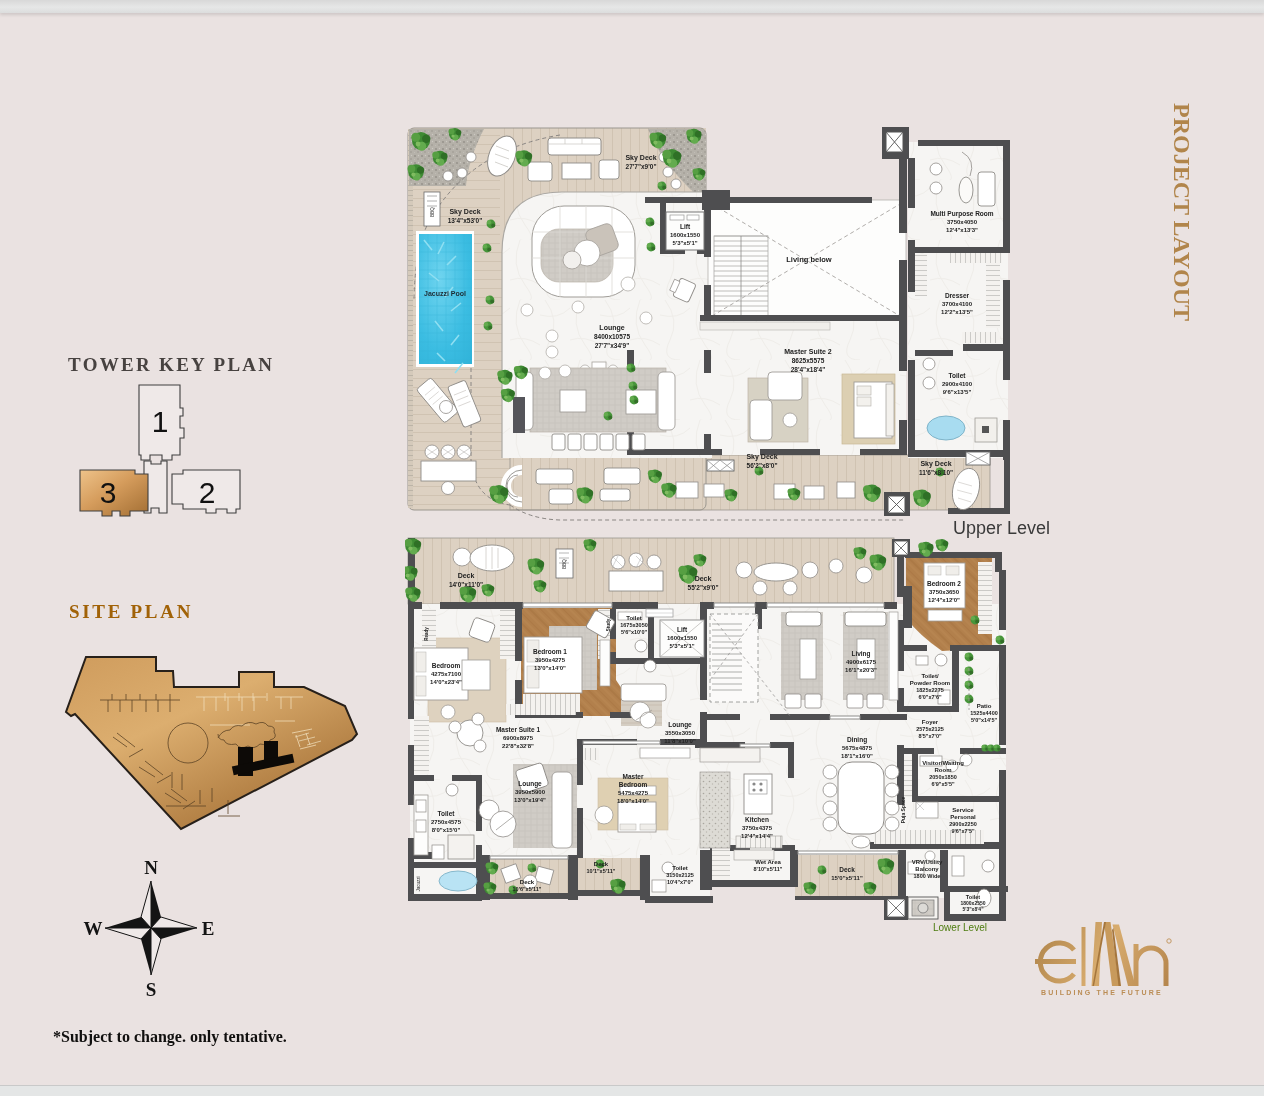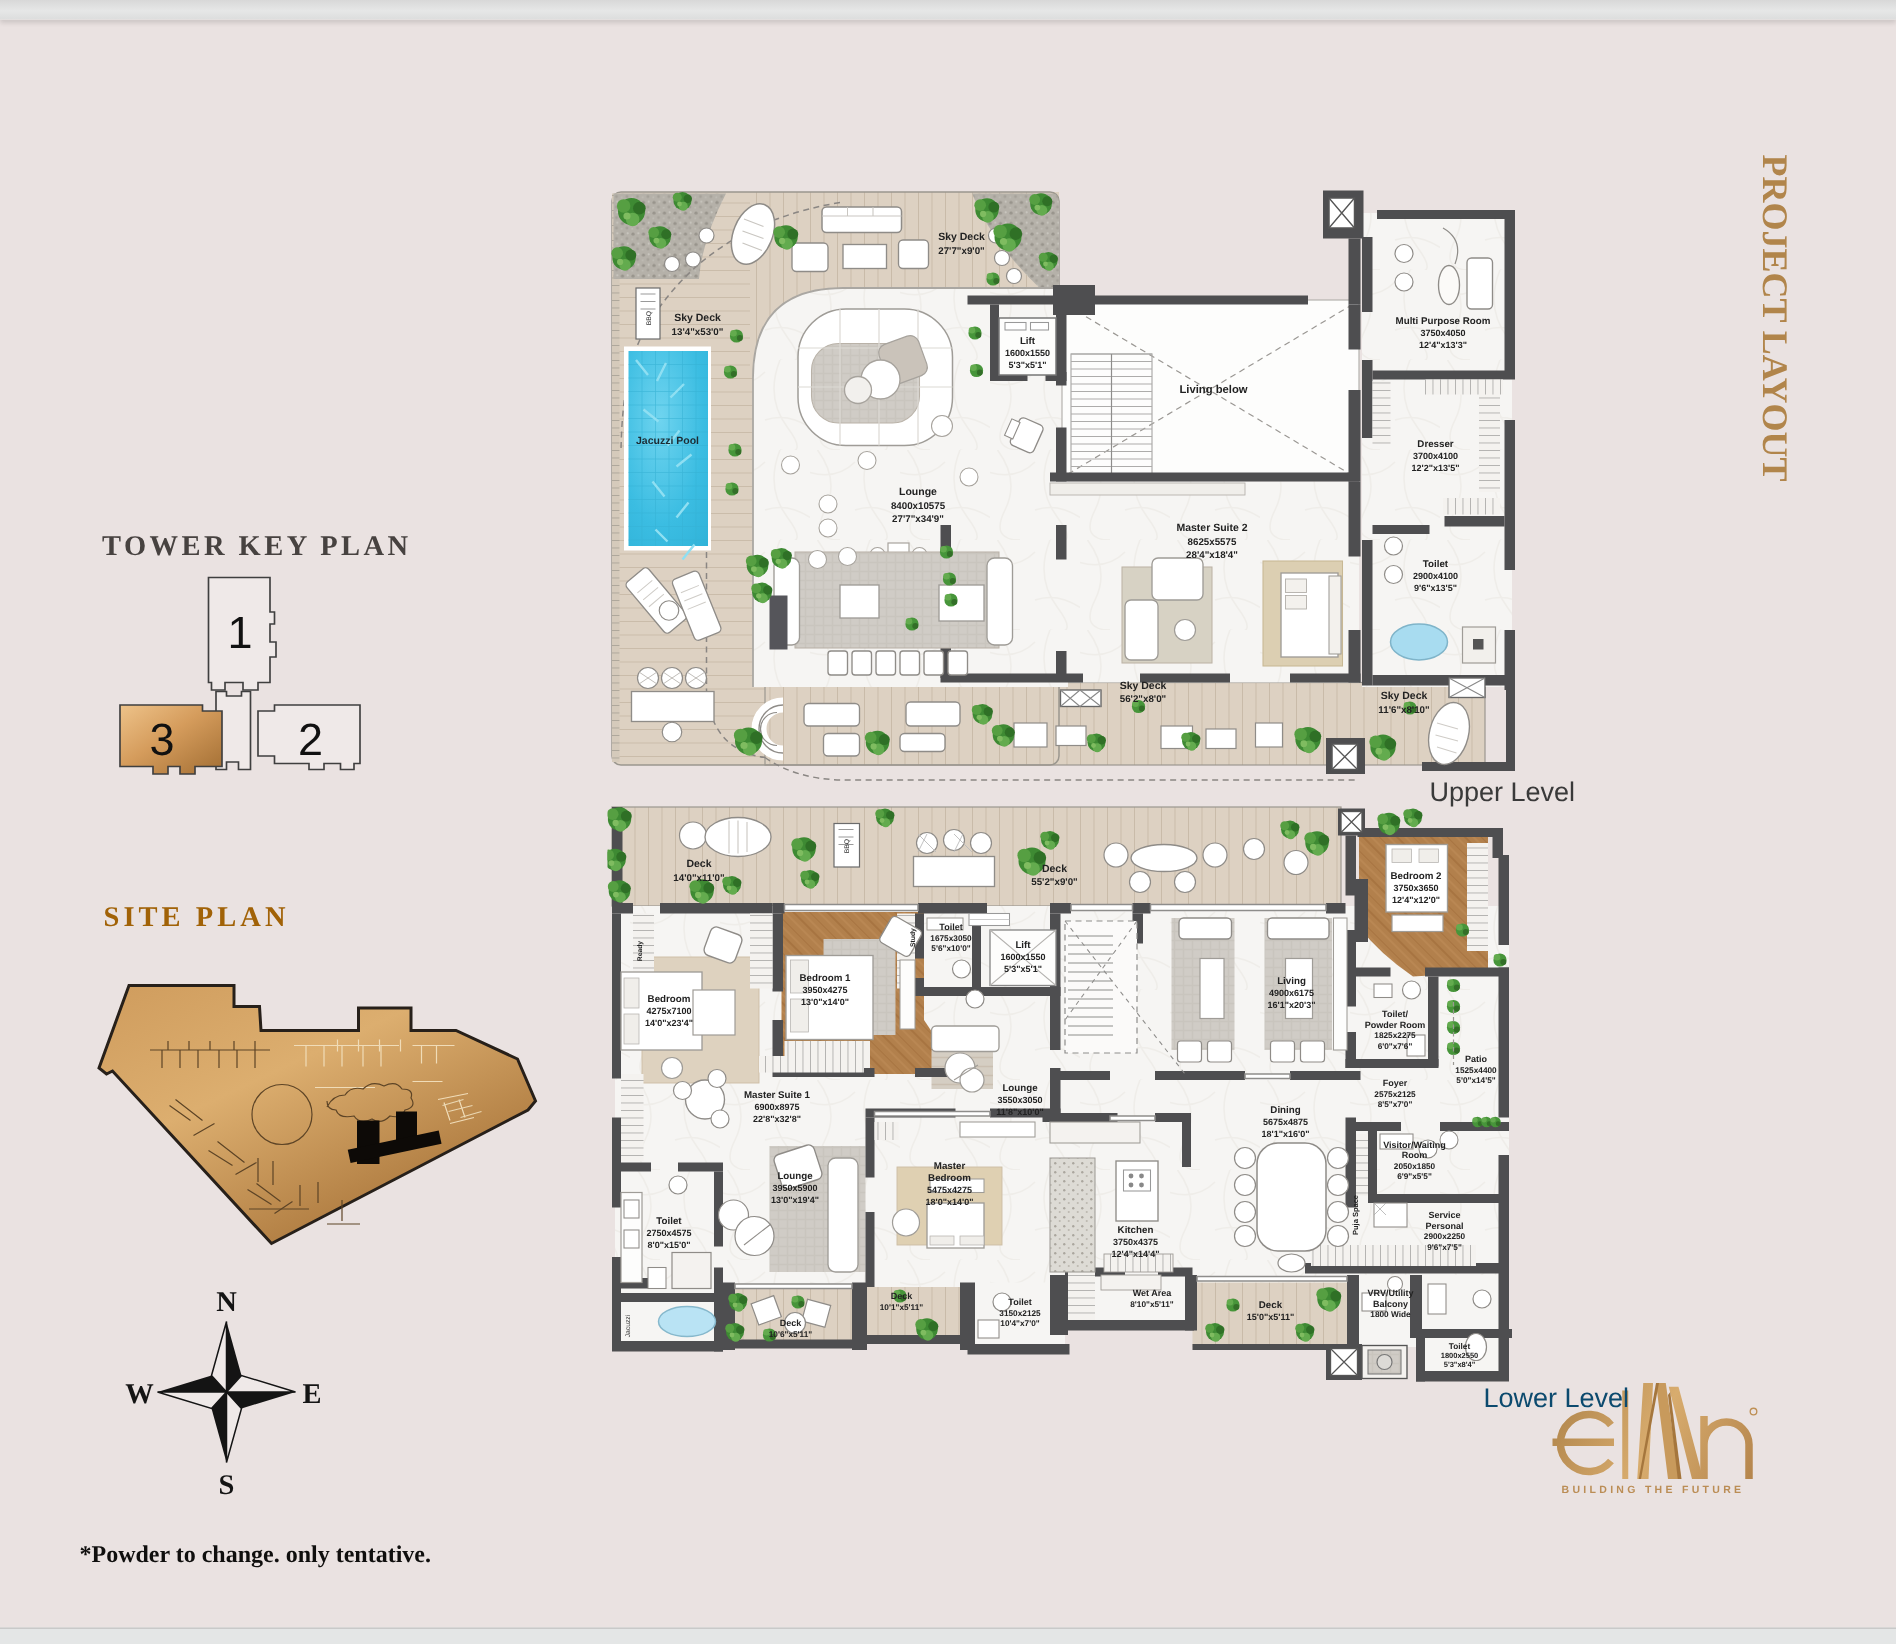--- a/index.html
+++ b/index.html
@@ -96,21 +96,21 @@
     </g>
     <g font-family="Liberation Serif" font-size="19" font-weight="bold" fill="#141414" text-anchor="middle">
       <text x="0" y="-54">N</text>
       <text x="0" y="68">S</text>
       <text x="-58" y="7">W</text>
       <text x="57" y="7">E</text>
     </g>
   </g>
 </svg>
 
-<div class="abs serif" style="left:53px;top:1028px;font-size:16px;font-weight:bold;color:#100f0e;">*Powder to change. only tentative.</div>
+<div class="abs serif" style="left:53px;top:1028px;font-size:16px;font-weight:bold;color:#100f0e;">*Subject to change. only tentative.</div>
 
 <div class="abs serif" style="left:1074px;top:96px;width:215px;height:215px;">
   <div style="transform:rotate(90deg);transform-origin:center;position:absolute;left:0px;top:101px;width:215px;text-align:center;font-size:24px;letter-spacing:0px;color:#b1854b;font-weight:bold;white-space:nowrap;">PROJECT LAYOUT</div>
 </div>
 
 <svg class="abs" style="left:1025px;top:915px;" width="160" height="90" viewBox="1025 915 160 90">
   <defs>
     <linearGradient id="goldL" gradientUnits="userSpaceOnUse" x1="1030" y1="920" x2="1175" y2="995">
       <stop offset="0" stop-color="#a97e45"></stop>
         <stop offset="0.5" stop-color="#d8ac6e"></stop>
@@ -959,13 +959,13 @@
   <text x="927" y="878" font-size="5.5">1800 Wide</text>
   <text x="973" y="899" font-size="5.5">Toilet</text>
   <text x="973" y="905" font-size="5">1800x2550</text>
   <text x="973" y="911" font-size="5">5'3"x8'4"</text>
   <text x="905" y="810" font-size="5" transform="rotate(-90 905 810)">Puja Space</text>
   <text x="610" y="625" font-size="4.5" transform="rotate(-90 610 625)">Study</text>
   <text x="428" y="634" font-size="4.5" transform="rotate(-90 428 634)">Ready</text>
 </g>
 </svg>
 
-<div class="abs" style="left:989px;top:922px;font-size:18px;color:#0c4a6e;">Lower Level</div>
+<div class="abs" style="left:933px;top:922px;font-size:10px;color:#4d7c0f;">Lower Level</div>
 
 </body></html>

